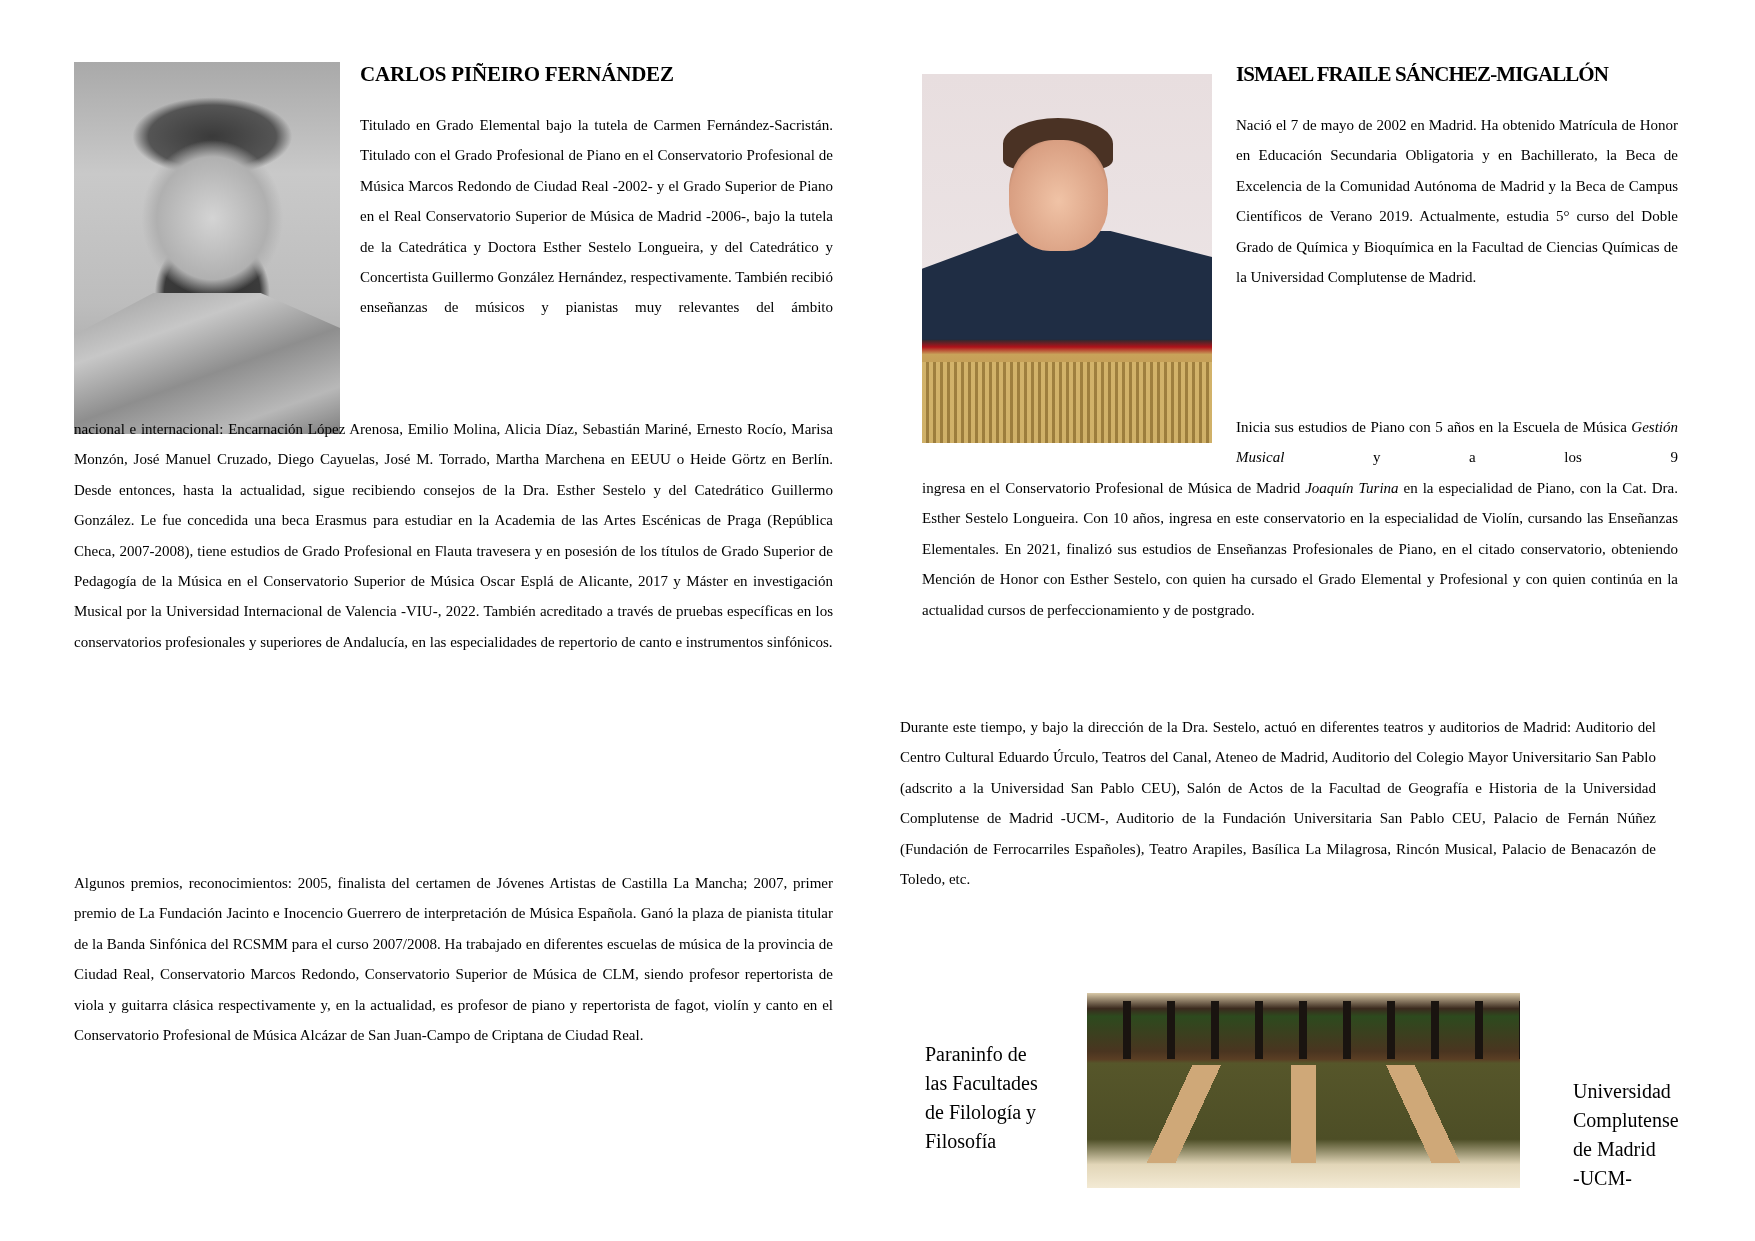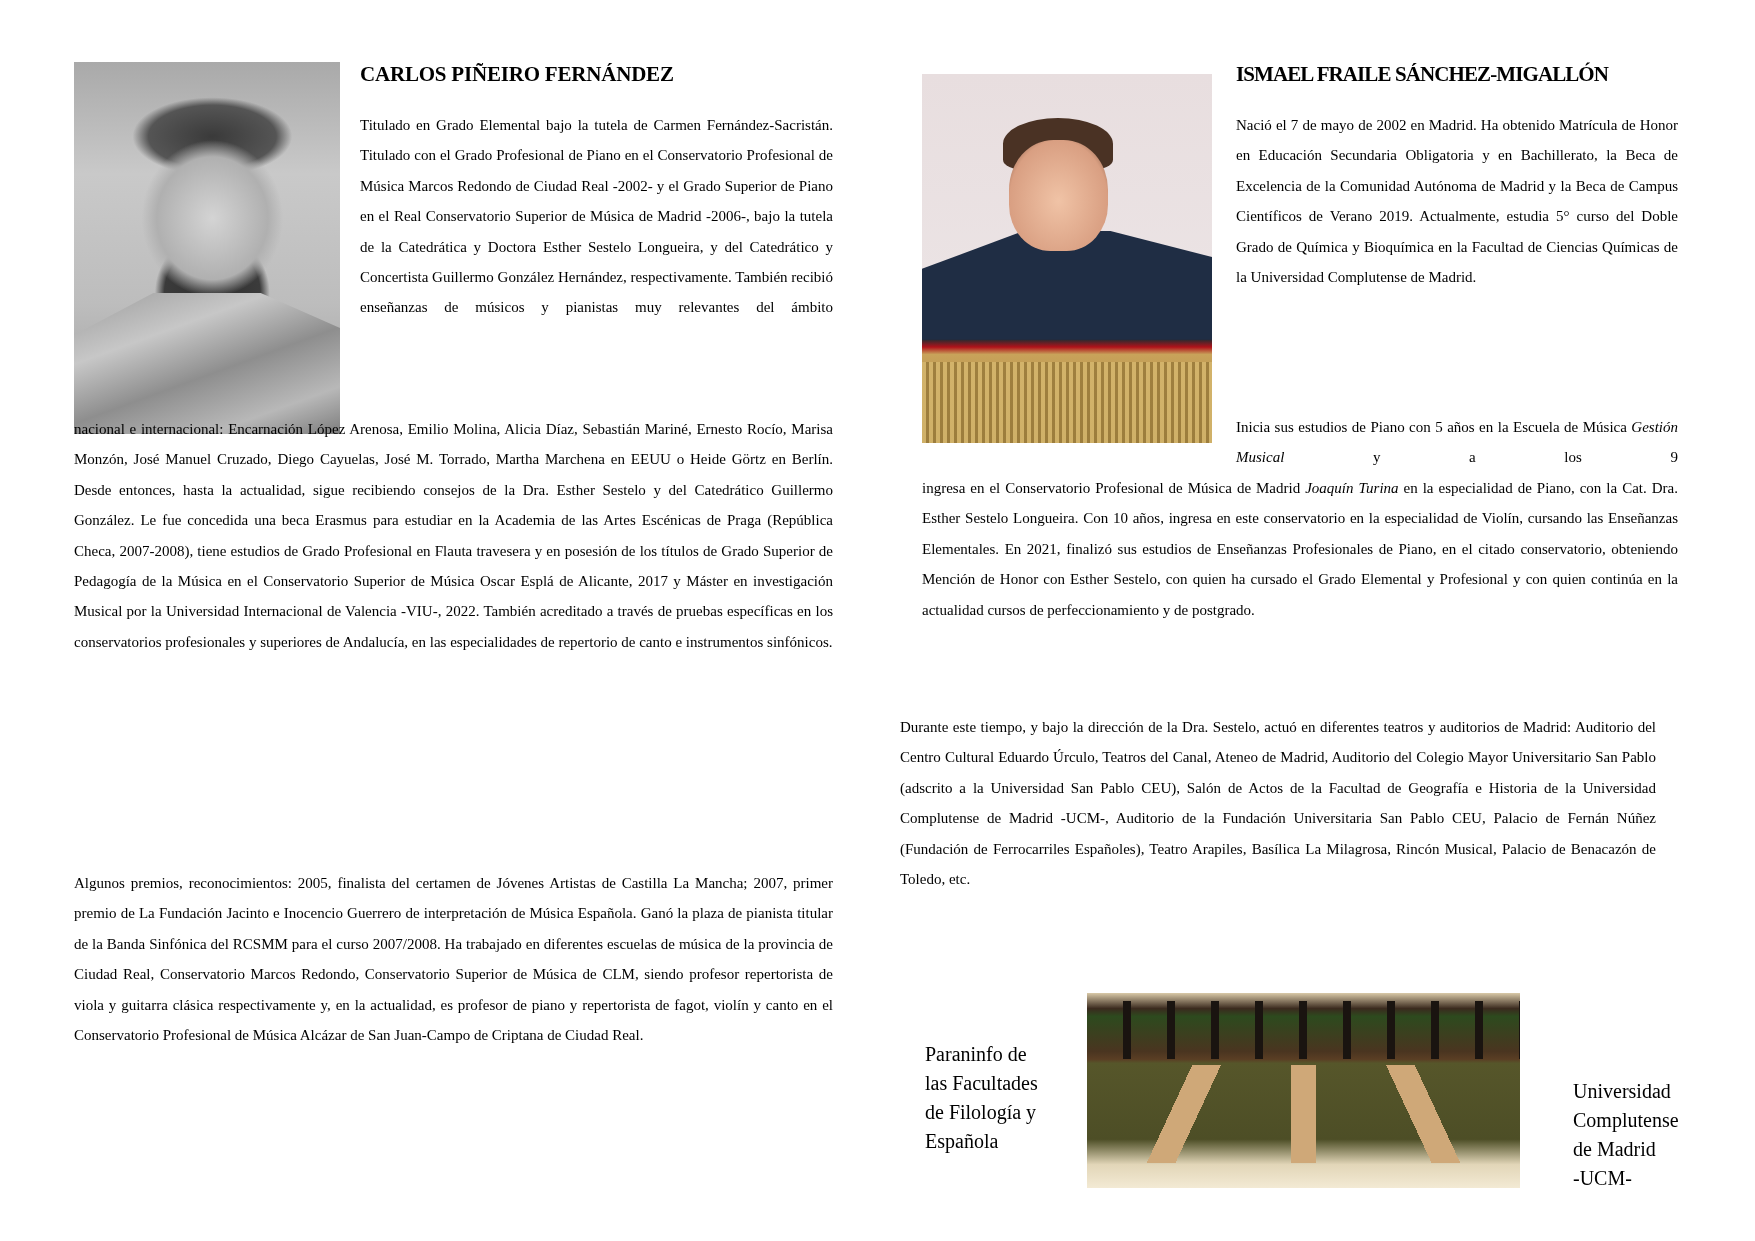--- a/index.html
+++ b/index.html
@@ -74,21 +74,21 @@
 </p>
 <p class="p" id="right-p2-bottom">
   <span>ingresa en el Conservatorio Profesional de Música de Madrid </span><em>Joaquín Turina</em><span> en la especialidad de Piano, con la Cat. Dra. Esther Sestelo Longueira. Con 10 años, ingresa en este conservatorio en la especialidad de Violín, cursando las Enseñanzas Elementales. En 2021, finalizó sus estudios de Enseñanzas Profesionales de Piano, en el citado conservatorio, obteniendo Mención de Honor con Esther Sestelo, con quien ha cursado el Grado Elemental y Profesional y con quien continúa en la actualidad cursos de perfeccionamiento y de postgrado.</span>
 </p>
 <p class="p" id="right-p3">Durante este tiempo, y bajo la dirección de la Dra. Sestelo, actuó  en diferentes teatros y auditorios de Madrid: Auditorio del Centro Cultural Eduardo Úrculo, Teatros del Canal, Ateneo de Madrid, Auditorio del Colegio Mayor Universitario San Pablo (adscrito a la Universidad San Pablo CEU), Salón de Actos de la Facultad de Geografía e Historia de la Universidad Complutense de Madrid -UCM-, Auditorio de la Fundación Universitaria San Pablo CEU, Palacio de Fernán Núñez (Fundación de Ferrocarriles Españoles), Teatro Arapiles, Basílica La Milagrosa, Rincón Musical, Palacio de Benacazón de Toledo, etc.</p>
 
 <div class="caption" id="caption-left">
   <div>Paraninfo de</div>
   <div>las Facultades</div>
   <div>de Filología y</div>
-  <div>Española</div>
+  <div>Filosofía</div>
 </div>
 <div class="photo" id="aud-photo" title="Paraninfo con butacas verdes y escaleras">
   <div class="pillars"></div>
   <div class="stairs"></div>
 </div>
 <div class="caption" id="caption-right">
   <div>Universidad</div>
   <div>Complutense</div>
   <div>de Madrid</div>
   <div>-UCM-</div>

